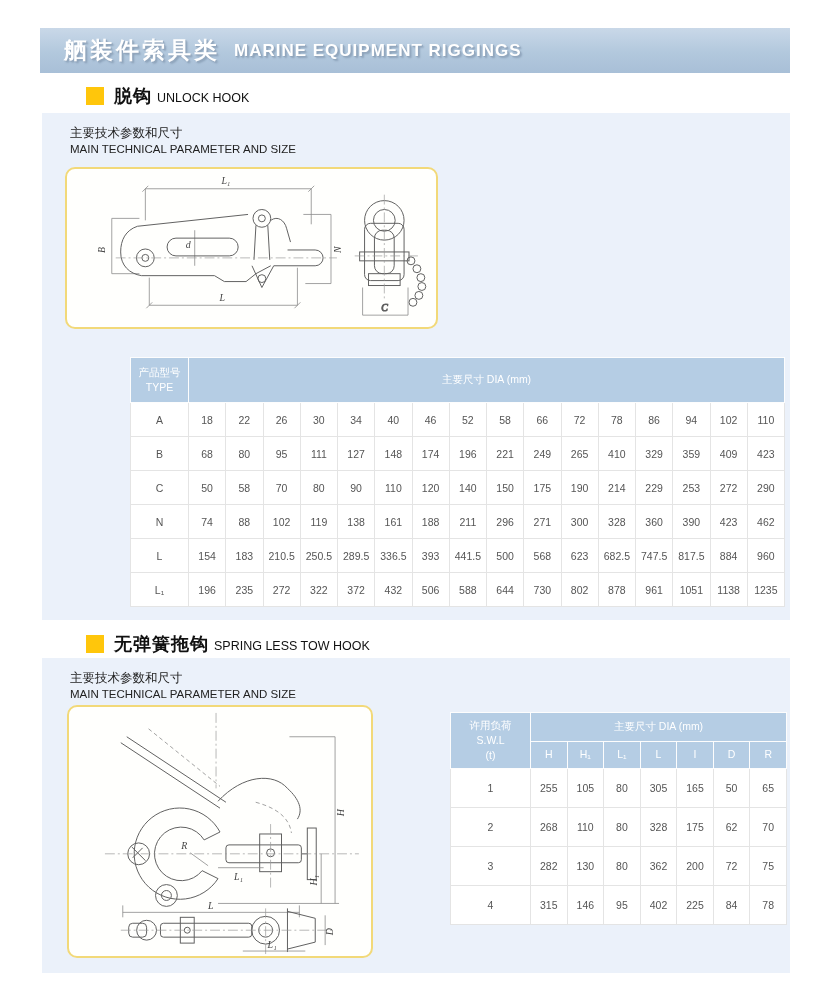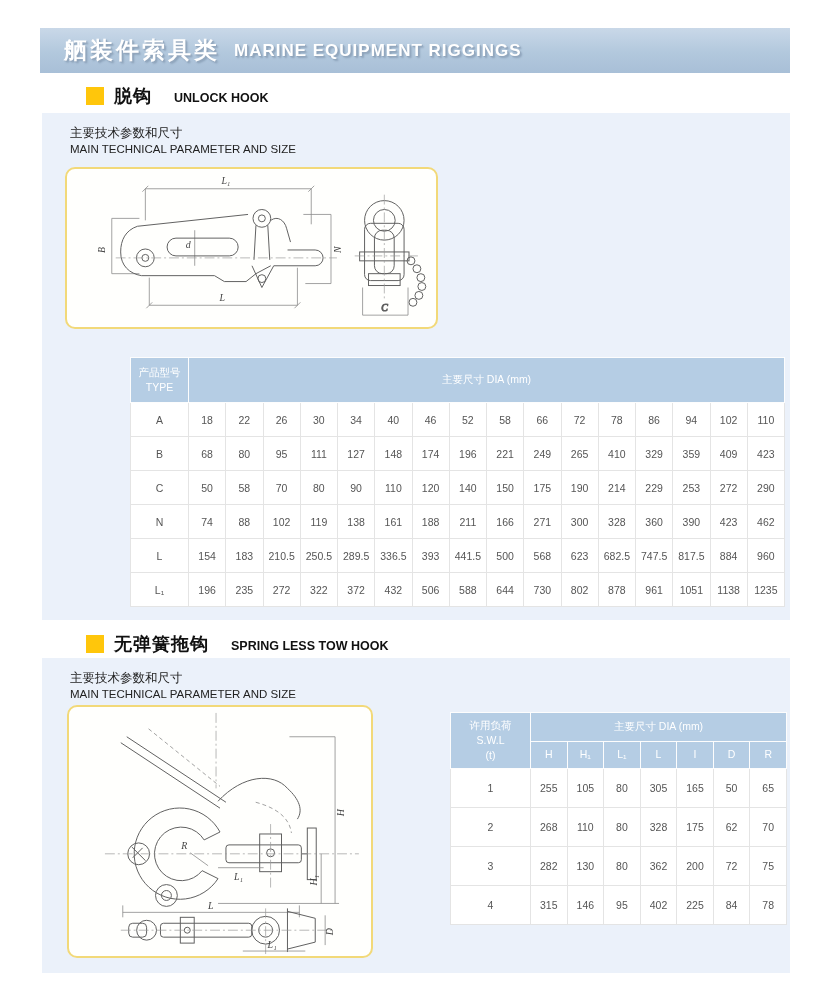--- a/index.html
+++ b/index.html
@@ -12,21 +12,21 @@
     display:flex;align-items:center;padding-left:24px;box-sizing:border-box;}
   .banner .zh{font-size:23px;font-weight:bold;color:#fff;letter-spacing:3px;
     text-shadow:1px 1px 0 #93a7bd,2px 2px 2px #8aa0b8;}
   .banner .en{font-size:17px;font-weight:bold;color:#fff;margin-left:14px;letter-spacing:1px;
     text-shadow:1px 1px 0 #93a7bd,2px 2px 2px #8aa0b8;}
 
   
   .sec-head{position:absolute;left:40px;display:flex;align-items:center;padding-left:46px;}
   .sec-head .sq{width:18px;height:18px;background:#ffc60b;margin-right:10px;}
   .sec-head .zh{font-size:18px;font-weight:bold;color:#111;letter-spacing:1px;}
-  .sec-head .en{font-size:12.5px;font-weight:bold;color:#111;margin-left:22px;margin-top:3px;}
+  .sec-head .en{font-size:12.5px;font-weight:normal;color:#111;margin-left:5px;margin-top:3px;}
   .sec-head.s1{top:84px;}
   .sec-head.s2{top:632px;}
 
   
   .panel{position:absolute;left:42px;width:748px;background:#ebf1fa;}
   .panel.p1{top:113px;height:507px;}
   .panel.p2{top:658px;height:315px;}
 
   .param{position:absolute;left:28px;top:12px;line-height:1.35;}
   .param .zh{font-size:12.5px;color:#222;}
@@ -226,21 +226,21 @@
             <tr>
               <td>N</td>
               <td>74</td>
               <td>88</td>
               <td>102</td>
               <td>119</td>
               <td>138</td>
               <td>161</td>
               <td>188</td>
               <td>211</td>
-              <td>166</td>
+              <td>296</td>
               <td>271</td>
               <td>300</td>
               <td>328</td>
               <td>360</td>
               <td>390</td>
               <td>423</td>
               <td>462</td>
             </tr>
             <tr>
               <td>L</td>

